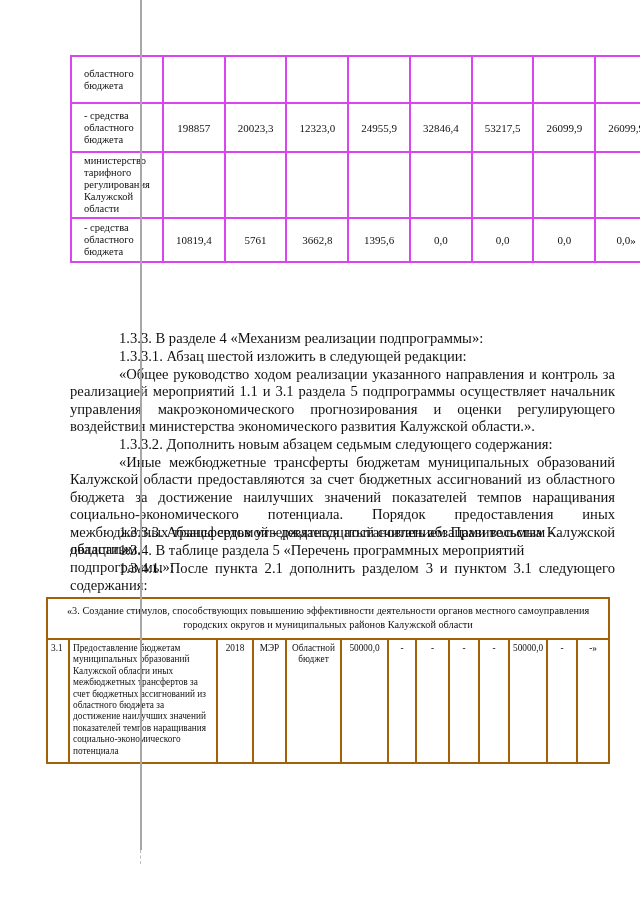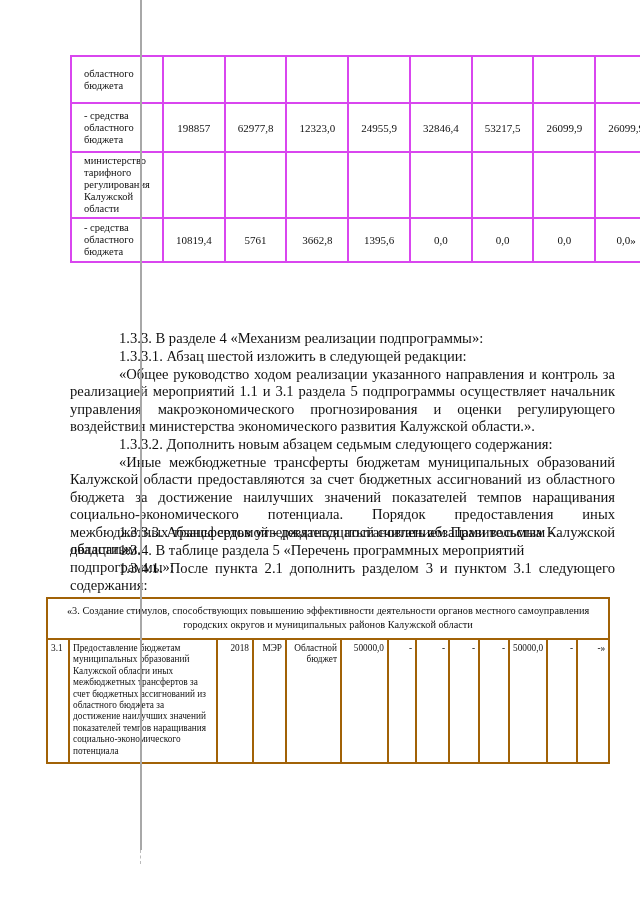--- a/index.html
+++ b/index.html
@@ -17,21 +17,21 @@
 
   
   .para { position:absolute; left:70px; width:545px; font-size:14.6px; line-height:17.4px; }
   .ind { text-indent:49px; }
   .just { text-align:justify; text-align-last:left; }
 
   
   table.t2 { position:absolute; left:46px; top:597px; border-collapse:collapse; table-layout:fixed; width:562px; }
   table.t2 td { border:2px solid #a16207; font-size:9.3px; line-height:11.4px; padding:3px 3px; vertical-align:top; }
   table.t2 td.hdr { text-align:center; font-size:10.3px; line-height:14px; padding:5px 4px 6px; vertical-align:middle; }
-  table.t2 td.c { text-align:right; }
+  table.t2 td.c { text-align:center; }
 </style>
 </head>
 <body>
 
 <div class="fold"></div>
 <div class="fold-tail"></div>
 
 <table class="t1">
   <colgroup>
     <col style="width:98px">
@@ -52,21 +52,21 @@
     <td class="num"></td>
     <td class="num"></td>
     <td class="num"></td>
     <td class="num"></td>
     <td class="num"></td>
     <td class="num"></td>
   </tr>
   <tr style="height:49px">
     <td class="lbl">- средства областного бюджета</td>
     <td class="num">198857</td>
-    <td class="num">62977,8</td>
+    <td class="num">20023,3</td>
     <td class="num">12323,0</td>
     <td class="num">24955,9</td>
     <td class="num">32846,4</td>
     <td class="num">53217,5</td>
     <td class="num">26099,9</td>
     <td class="num">26099,9</td>
   </tr>
   <tr style="height:63px">
     <td class="lbl">министерство тарифного регулирования Калужской области</td>
     <td class="num"></td>

